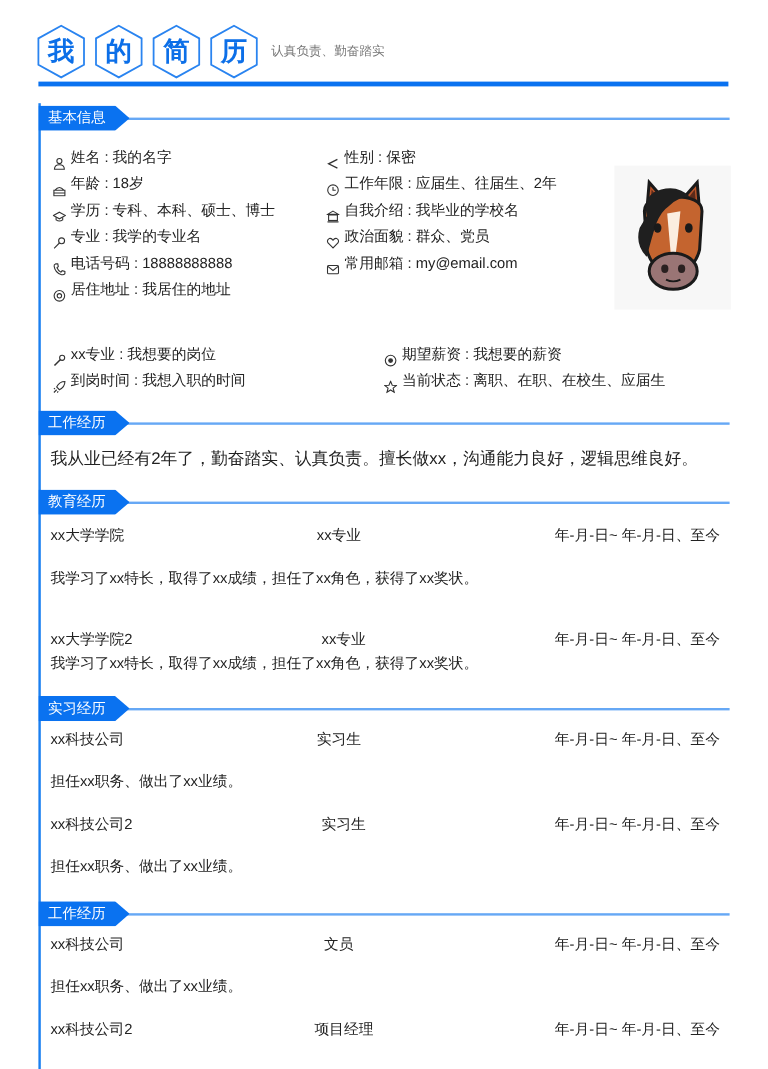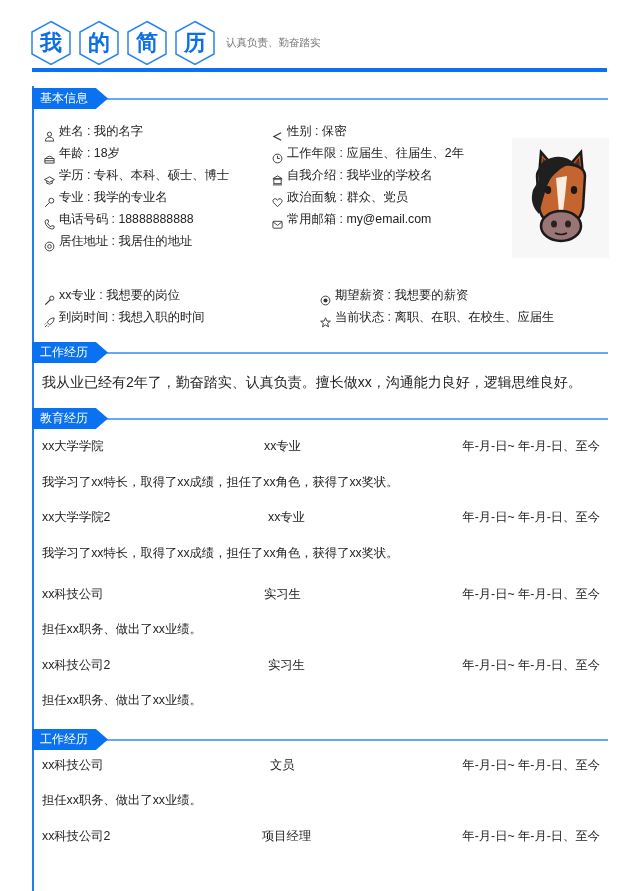--- a/index.html
+++ b/index.html
@@ -280,28 +280,32 @@
     <div class="line"></div>
     <div class="tag">教育经历</div>
   </div>
   <div class="exp" style="height:150px">
     <div class="row" style="top:10px">
       <span class="c1">xx大学学院</span>
       <span class="c2">xx专业</span>
       <span class="c3">年-月-日~ 年-月-日、至今</span>
     </div>
     <div class="desc" style="top:46px">我学习了xx特长，取得了xx成绩，担任了xx角色，获得了xx奖状。</div>
-    <div class="row" style="top:81px">
+    <div class="row" style="top:97px">
       <span class="c1">xx大学学院2</span>
       <span class="c2" style="left:226px">xx专业</span>
       <span class="c3">年-月-日~ 年-月-日、至今</span>
     </div>
     <div class="desc" style="top:117px">我学习了xx特长，取得了xx成绩，担任了xx角色，获得了xx奖状。</div>
   </div>
 
+  <div class="sec-head">
+    <div class="line"></div>
+    <div class="tag">实习经历</div>
+  </div>
   <div class="exp" style="height:149px">
     <div class="row" style="top:8px">
       <span class="c1">xx科技公司</span>
       <span class="c2">实习生</span>
       <span class="c3">年-月-日~ 年-月-日、至今</span>
     </div>
     <div class="desc" style="top:43px">担任xx职务、做出了xx业绩。</div>
     <div class="row" style="top:79px">
       <span class="c1">xx科技公司2</span>
       <span class="c2" style="left:226px">实习生</span>

